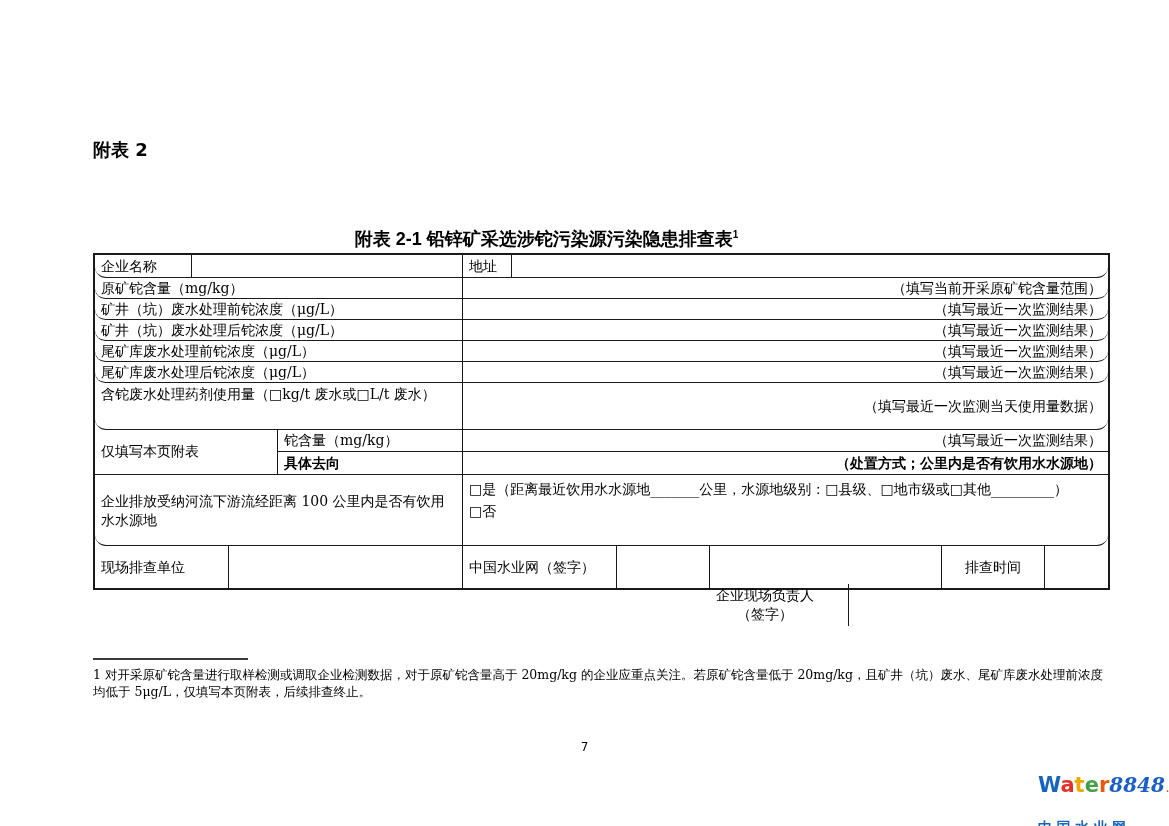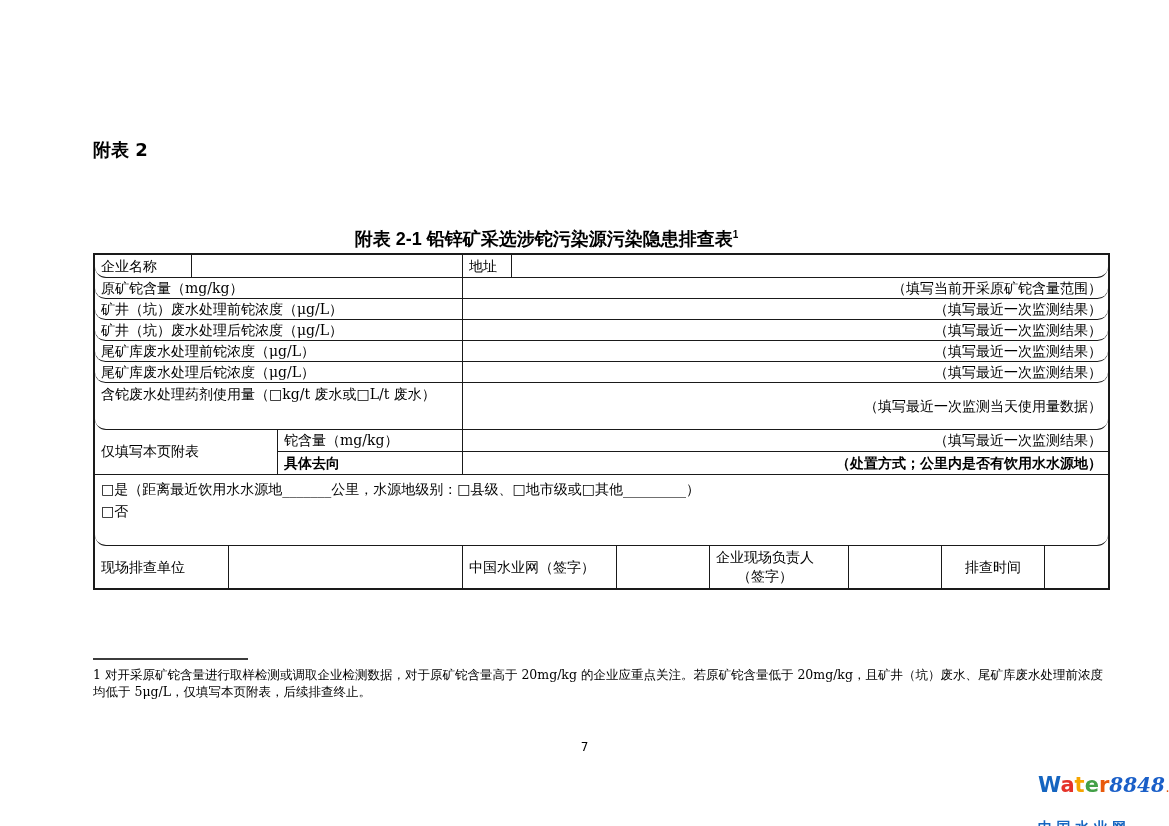--- a/index.html
+++ b/index.html
@@ -27,21 +27,21 @@
   .sludge-block { display:flex; border-bottom:1px solid #1a1a1a; }
   .sludge-label { width:183px; border-right:1px solid #1a1a1a; padding:1px 6px; font-size:14px;
     display:flex; align-items:center; }
   .sludge-sub { flex:1; display:flex; flex-direction:column; }
   .sludge-sub .subrow { display:flex; height:22px; border-bottom:1px solid #1a1a1a;justify-content:space-between; }
   .sludge-sub .subrow:last-child { border-bottom:none;font-weight:bold; }
   .sludge-sub .subrow .cell { height:100%; }
 
   .multiline { display:block; padding-top:2px; }
   .center-pre { white-space:pre-line; text-align:center; display:flex; align-items:center;
-    justify-content:flex-start; }
+    justify-content:flex-start;margin-top:38px; }
 
   .footnote-sep { position:absolute; left:93px; top:658px; width:155px; height:2px; background:#3c3c3c; }
   .footnote { position:absolute; left:93px; top:666px; width:1022px; font-size:12.5px; line-height:17px; }
 
   .page-number { position:absolute; left:0; top:740px; width:1169px; text-align:center;
     font-size:12px; font-family:"DejaVu Sans","Liberation Sans",sans-serif; }
 
   .logo { position:absolute; left:1038px; top:774px; width:128px;
     font-family:"DejaVu Sans","Liberation Sans",sans-serif; }
   .logo-line1 { display:flex; align-items:baseline; line-height:22px; }
@@ -103,20 +103,21 @@
           <div class="cell grow val">（填写最近一次监测结果）</div>
         </div>
         <div class="subrow">
           <div class="cell" style="width:185px">具体去向</div>
           <div class="cell grow val">（处置方式；公里内是否有饮用水水源地）</div>
         </div>
       </div>
     </div>
 
     <div class="trow h71">
+      <div class="cell h71" style="width:368px">企业排放受纳河流下游流经距离 100 公里内是否有饮用水水源地</div>
       <div class="cell grow prewrap h71" style="line-height:22px;padding-top:3px">□是（距离最近饮用水水源地_______公里，水源地级别：□县级、□地市级或□其他_________）
 □否</div>
     </div>
 
     <div class="trow h42">
       <div class="cell h42" style="width:134px">现场排查单位</div>
       <div class="cell h42" style="width:234px"></div>
       <div class="cell h42" style="width:154px">中国水业网（签字）</div>
       <div class="cell h42" style="width:93px"></div>
       <div class="cell center-pre h42" style="width:139px;white-space:pre-line">企业现场负责人

